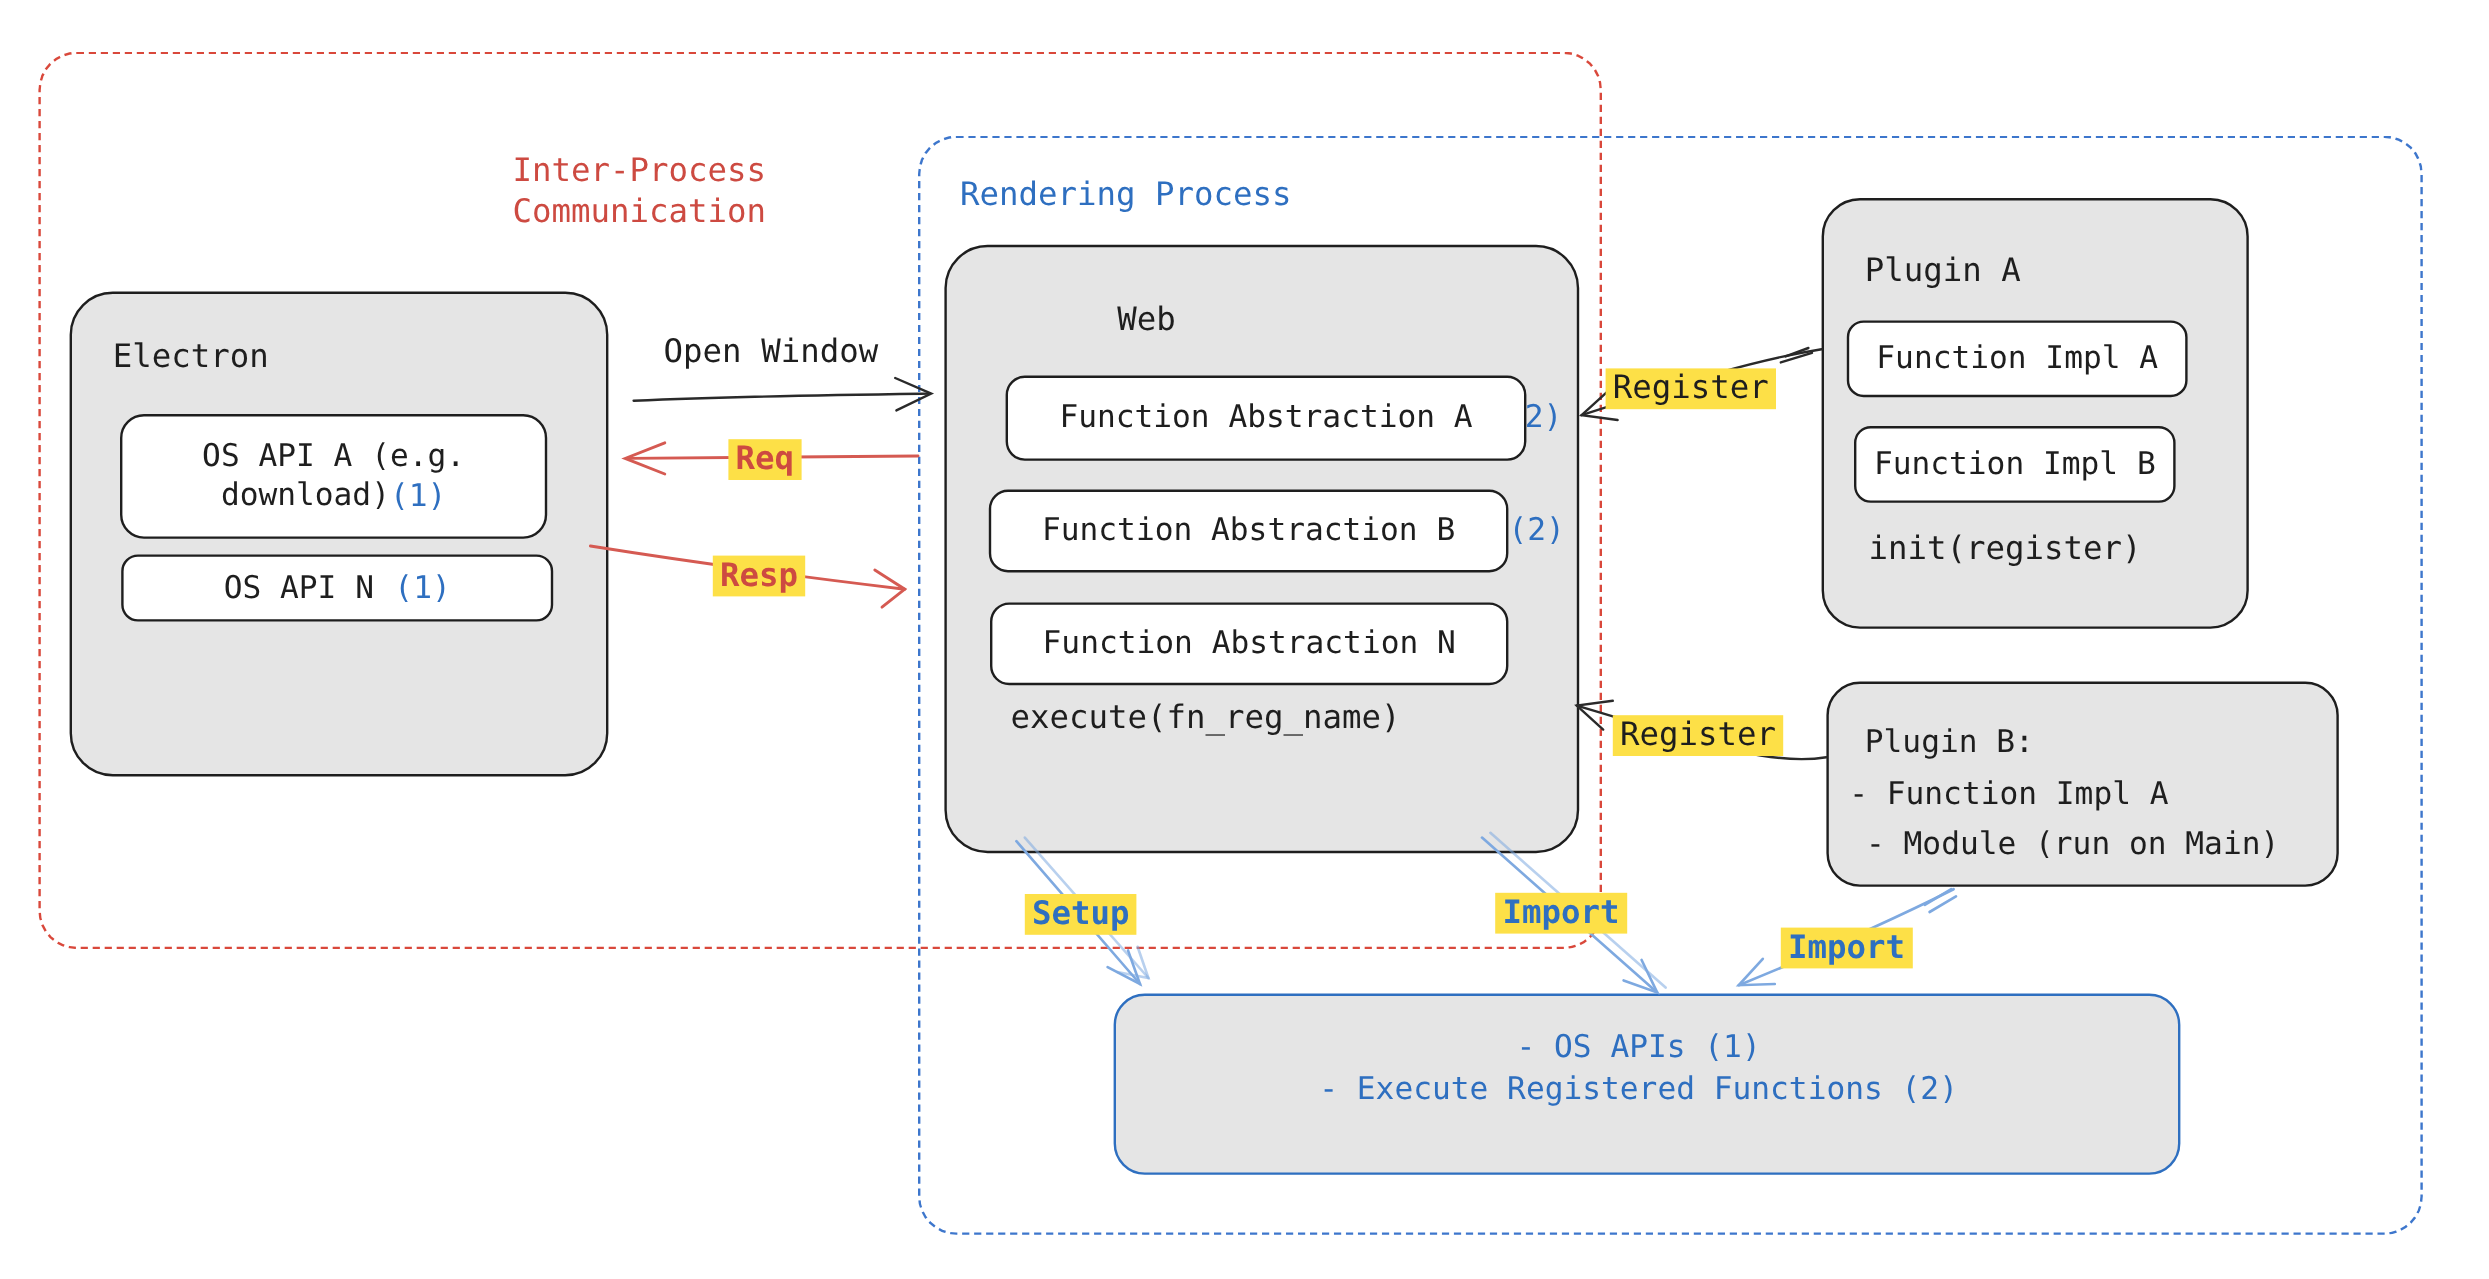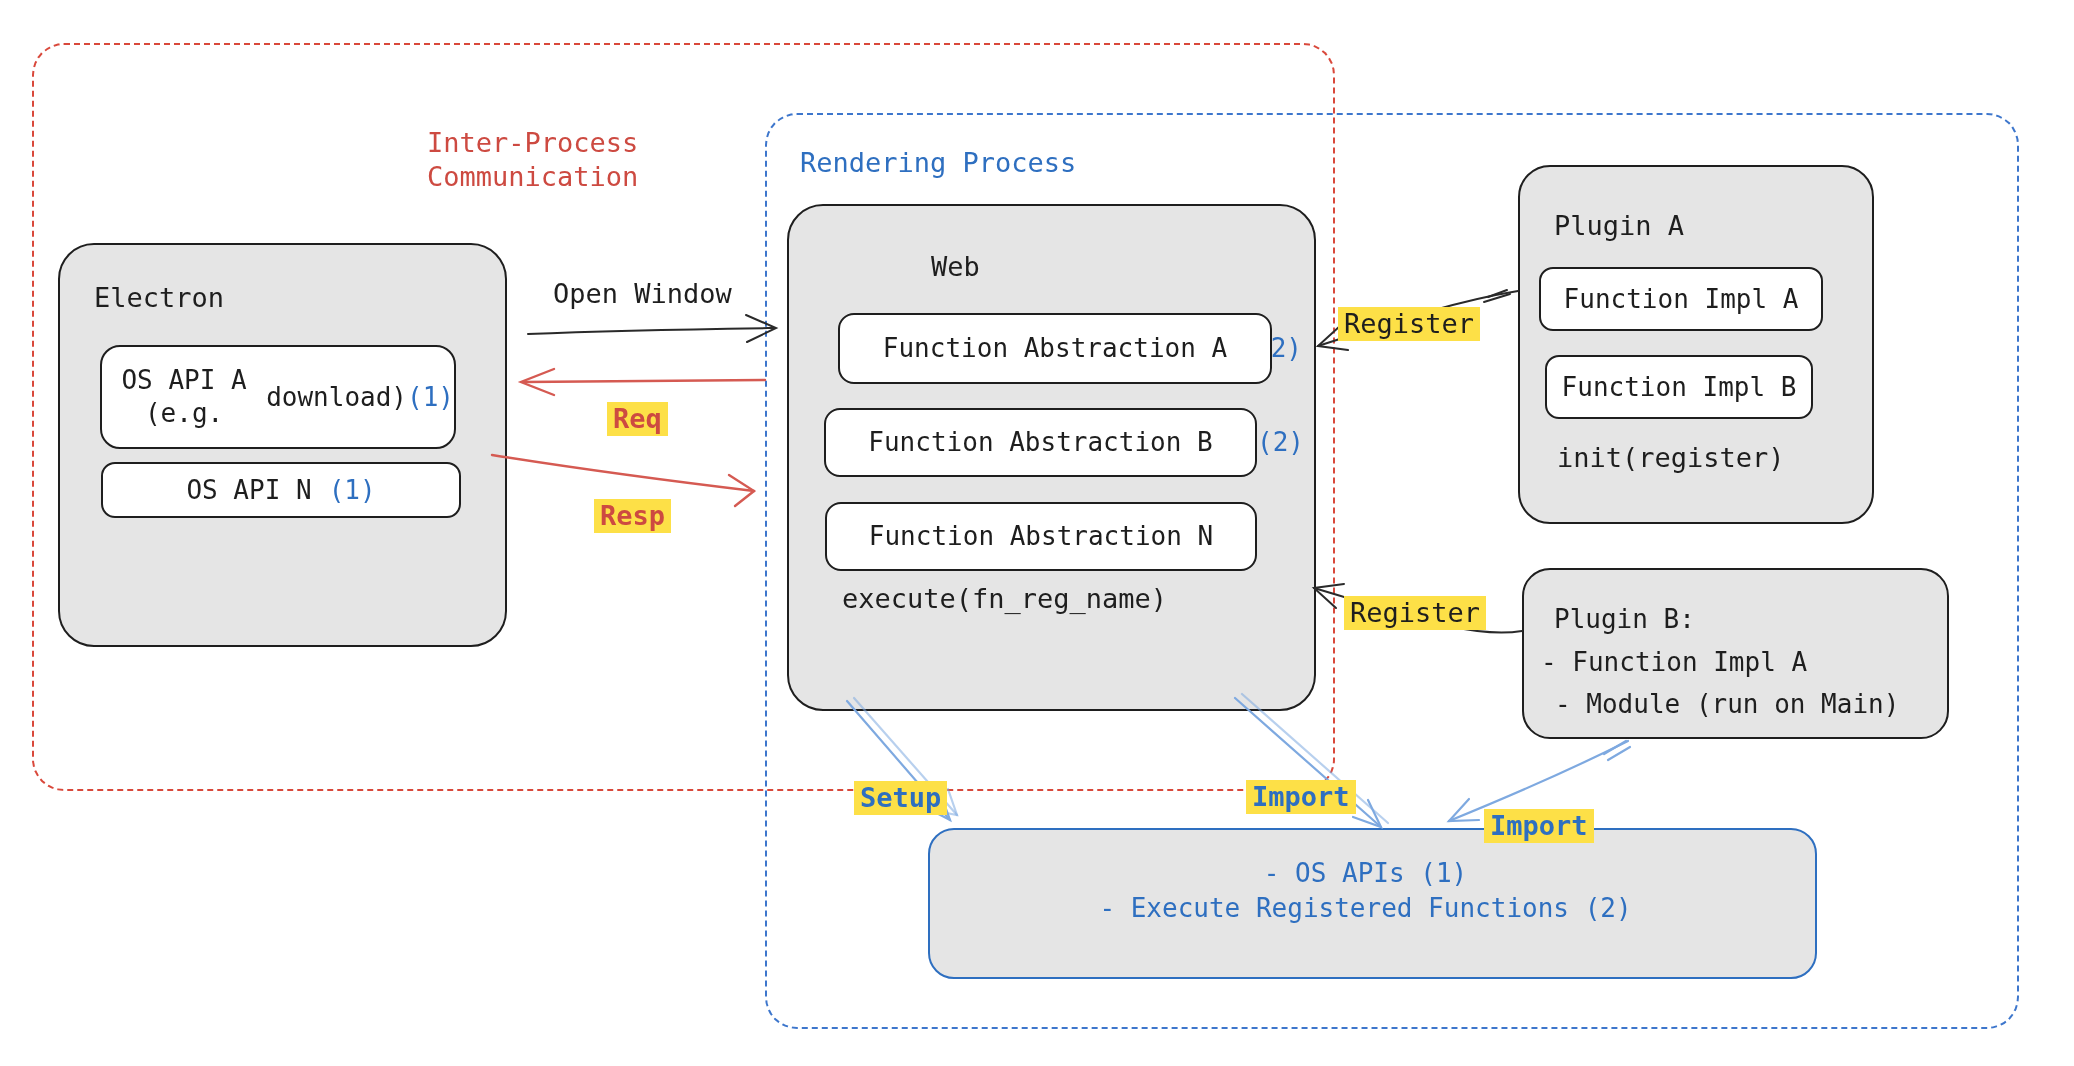--- a/index.html
+++ b/index.html
@@ -11,21 +11,21 @@
   .group-box{position:absolute;background:transparent;}
   .ipc-border{border:2.5px dashed #d9483b;border-radius:32px;}
   .rp-border{border:2.5px dashed #3d76cc;border-radius:32px;}
   .node{position:absolute;background:#e5e5e5;border:2px solid #1e1e1e;}
   .chip{position:absolute;background:#ffffff;border:2px solid #1e1e1e;display:flex;align-items:center;justify-content:center;}
   .t{position:absolute;white-space:pre-line;}
   .t-27{font-size:27px;line-height:34px;}
   .t-26{font-size:26px;line-height:33px;}
   .red{color:#cd4a41;}
   .blue{color:#2e6fc0;}
-  .bold{font-weight:600;margin-top:36px;}
+  .bold{font-weight:600;}
   .badge{color:#2e6fc0;font-size:26px;}
   .lbl-bg{background:#fde047;padding:0 6px;}
   svg.overlay{position:absolute;left:0;top:0;z-index:5;pointer-events:none;}
   .t,.node,.chip{z-index:3;}
   .arrow-label{z-index:6;}
   .title-z{z-index:2;}
 </style>
 </head>
 <body>
 
@@ -33,21 +33,21 @@
 
   <div class="group-box ipc-border" style="left:32px;top:43px;width:1299px;height:744px;"></div>
   <div class="t t-27 red title-z" style="left:427px;top:82px;margin-top:44px;">Inter-Process
 Communication</div>
 
   <div class="group-box rp-border" style="left:765px;top:113px;width:1250px;height:912px;"></div>
   <div class="t t-27 blue title-z" style="left:800px;top:146px;">Rendering Process</div>
 
   <div class="node" style="left:58px;top:243px;width:445px;height:400px;border-radius:36px;">
     <div class="t t-27" style="left:34px;top:36px;">Electron</div>
-    <div class="chip" style="left:40px;top:100px;width:352px;height:100px;border-radius:20px;">
+    <div class="chip" style="left:40px;top:100px;width:352px;height:100px;border-radius:20px;flex-direction:column;">
       <div class="t-26" style="text-align:center;">OS API A (e.g.</div>
       <div style="display:flex;align-items:center;text-align:right;">
         <span class="t-26">download)</span>
         <span class="badge">(1)</span>
       </div>
     </div>
     <div class="chip" style="left:41px;top:217px;width:356px;height:52px;border-radius:14px;gap:17px;">
       <span class="t-26">OS API N</span>
       <span class="badge">(1)</span>
     </div>

